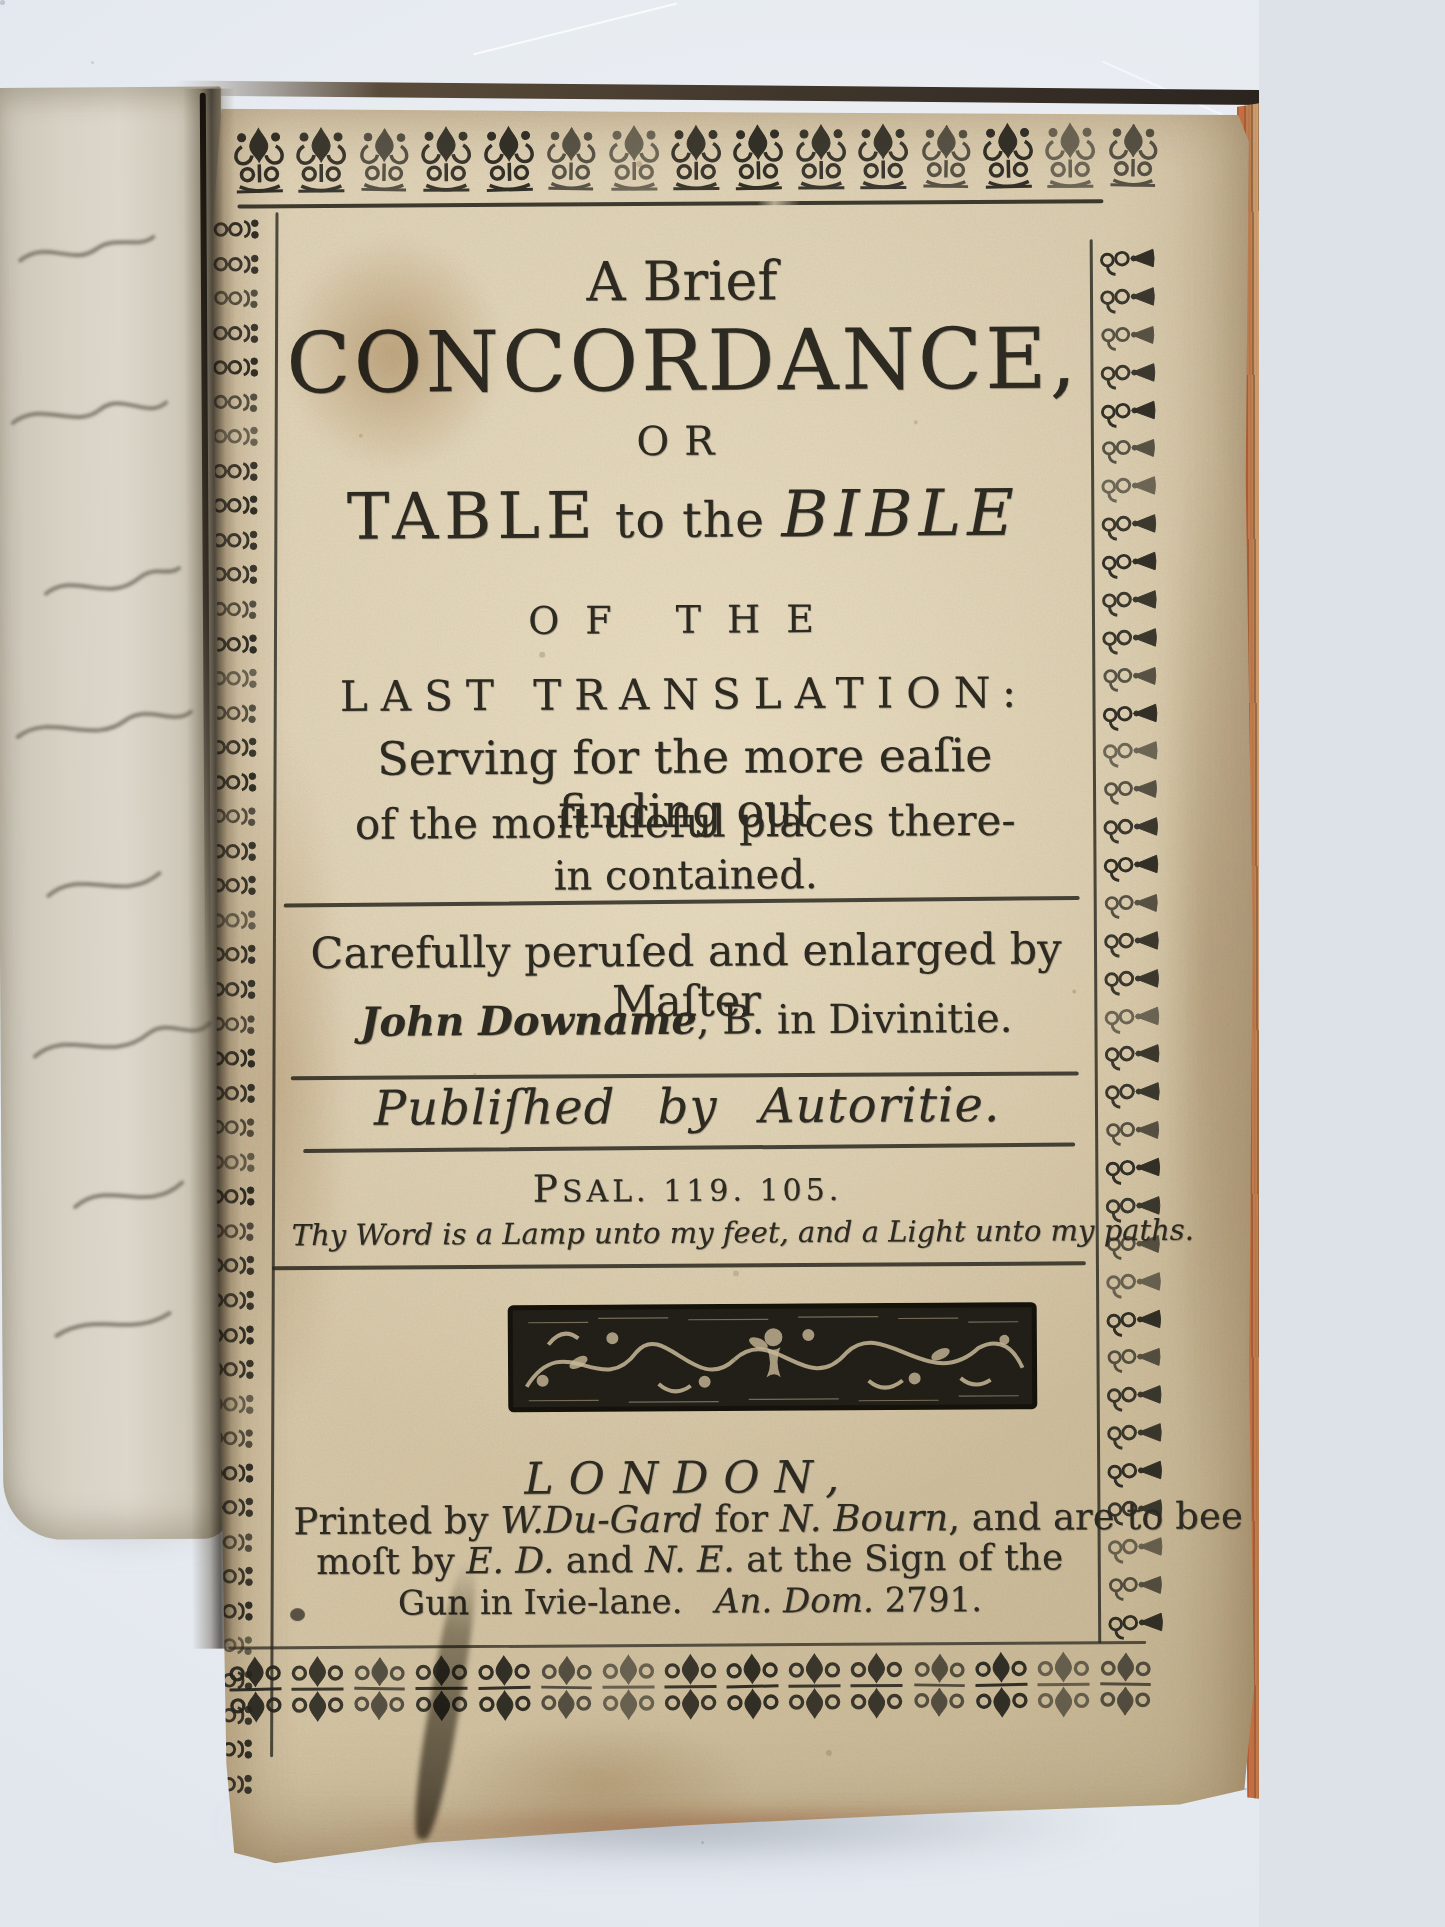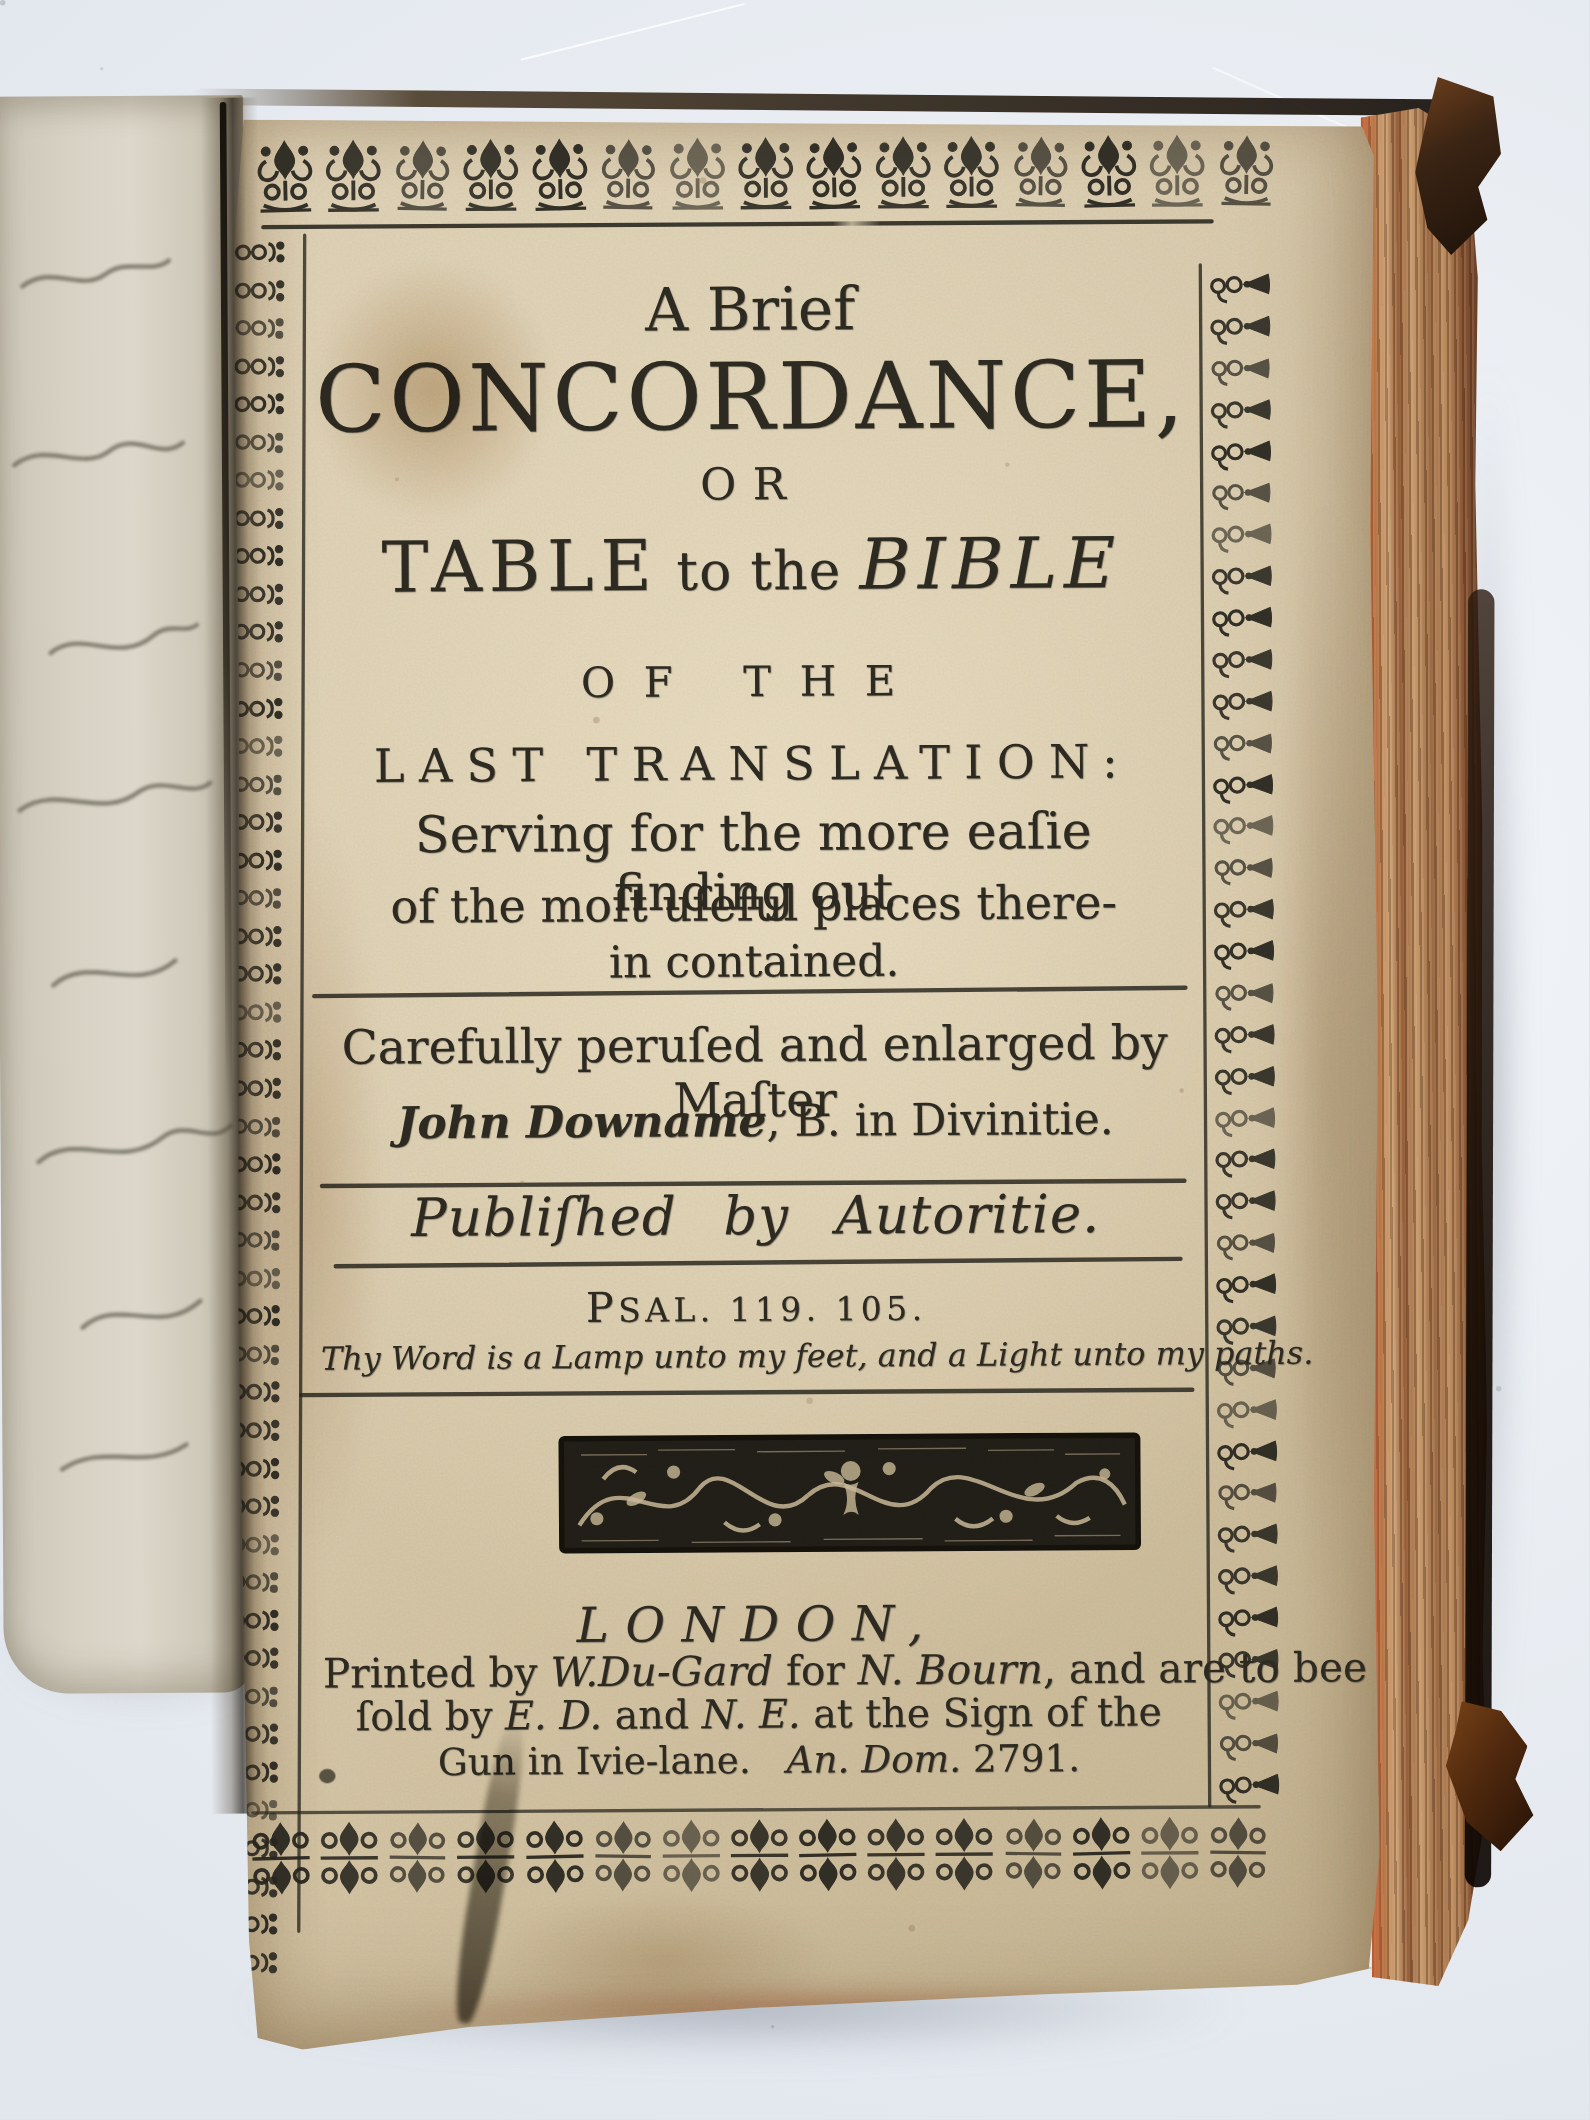--- a/index.html
+++ b/index.html
@@ -1,16 +1,16 @@
 <!DOCTYPE html>
 <html><head>
 <meta charset="utf-8">
 <style>
   html,body{margin:0;padding:0;background:#dde2e8;}
-  .stage{position:relative;width:1445px;height:1927px;overflow:hidden;
+  .stage{position:relative;width:1259px;height:1927px;overflow:hidden;
     background:radial-gradient(1400px 1200px at 68% 42%, #f4f6f9 0%, #eaeef3 55%, #e2e7ee 100%);
     font-family:"DejaVu Serif","Liberation Serif",serif;}
   
   .scratch{position:absolute;background:rgba(255,255,255,.75);height:2px;border-radius:2px;}
   .scratch.s1{left:470px;top:28px;width:210px;transform:rotate(-14deg);}
   .scratch.s2{left:1095px;top:95px;width:170px;transform:rotate(24deg);background:rgba(255,255,255,.55);}
   .scratch.s3{left:1130px;top:1770px;width:120px;transform:rotate(18deg);background:rgba(170,176,186,.6);}
   .dust{position:absolute;width:5px;height:5px;border-radius:50%;background:rgba(160,166,176,.55);
     box-shadow:240px 1650px 0 -1px rgba(160,166,176,.5), 1310px 420px 0 -1px rgba(170,176,186,.5),
     1360px 1260px 0 0 rgba(165,170,180,.45), 90px 60px 0 -1px rgba(175,180,190,.5),
@@ -610,21 +610,21 @@
             <path d="M258 44 q7 16 0 30 q8 -6 14 0 q-6 -16 0 -30 q-8 5 -14 0"></path>
           </g>
           <g stroke="#cdbd9c" stroke-width="1.2" opacity="0.5">
             <path d="M20 18 h60 M90 14 h70 M180 16 h80 M290 14 h80 M390 16 h60 M460 20 h50"></path>
             <path d="M20 96 h70 M120 98 h90 M240 96 h90 M350 98 h80 M450 94 h60"></path>
           </g>
         </svg>
 
         <div class="line-london">LONDON,</div>
         <div class="line-imp1"><span class="seg-r">Printed by </span><span class="seg-i">W.Du-Gard</span><span class="seg-r"> for </span><span class="seg-i">N. Bourn</span><span class="seg-r">, and are to bee</span></div>
-        <div class="line-imp2"><span class="seg-r">ſold by </span><span class="seg-i">E. D.</span><span class="seg-r"> and </span><span class="seg-i">N. E.</span><span class="seg-r"> at the Sign of the</span></div>
+        <div class="line-imp2"><span class="seg-r">moſt by </span><span class="seg-i">E. D.</span><span class="seg-r"> and </span><span class="seg-i">N. E.</span><span class="seg-r"> at the Sign of the</span></div>
         <div class="line-imp3"><span class="seg-r">Gun in Ivie-lane.</span><span class="seg-r">   </span><span class="seg-i">An. Dom.</span><span class="seg-r"> 2791.</span></div>
       </div>
 
       <div class="stain a"></div>
       <div class="stain b"></div>
       <div class="stain c"></div>
       <div class="stain d"></div>
       <div class="red-edge"></div>
       <div class="smudge"></div>
       <div class="ink-dot"></div>

